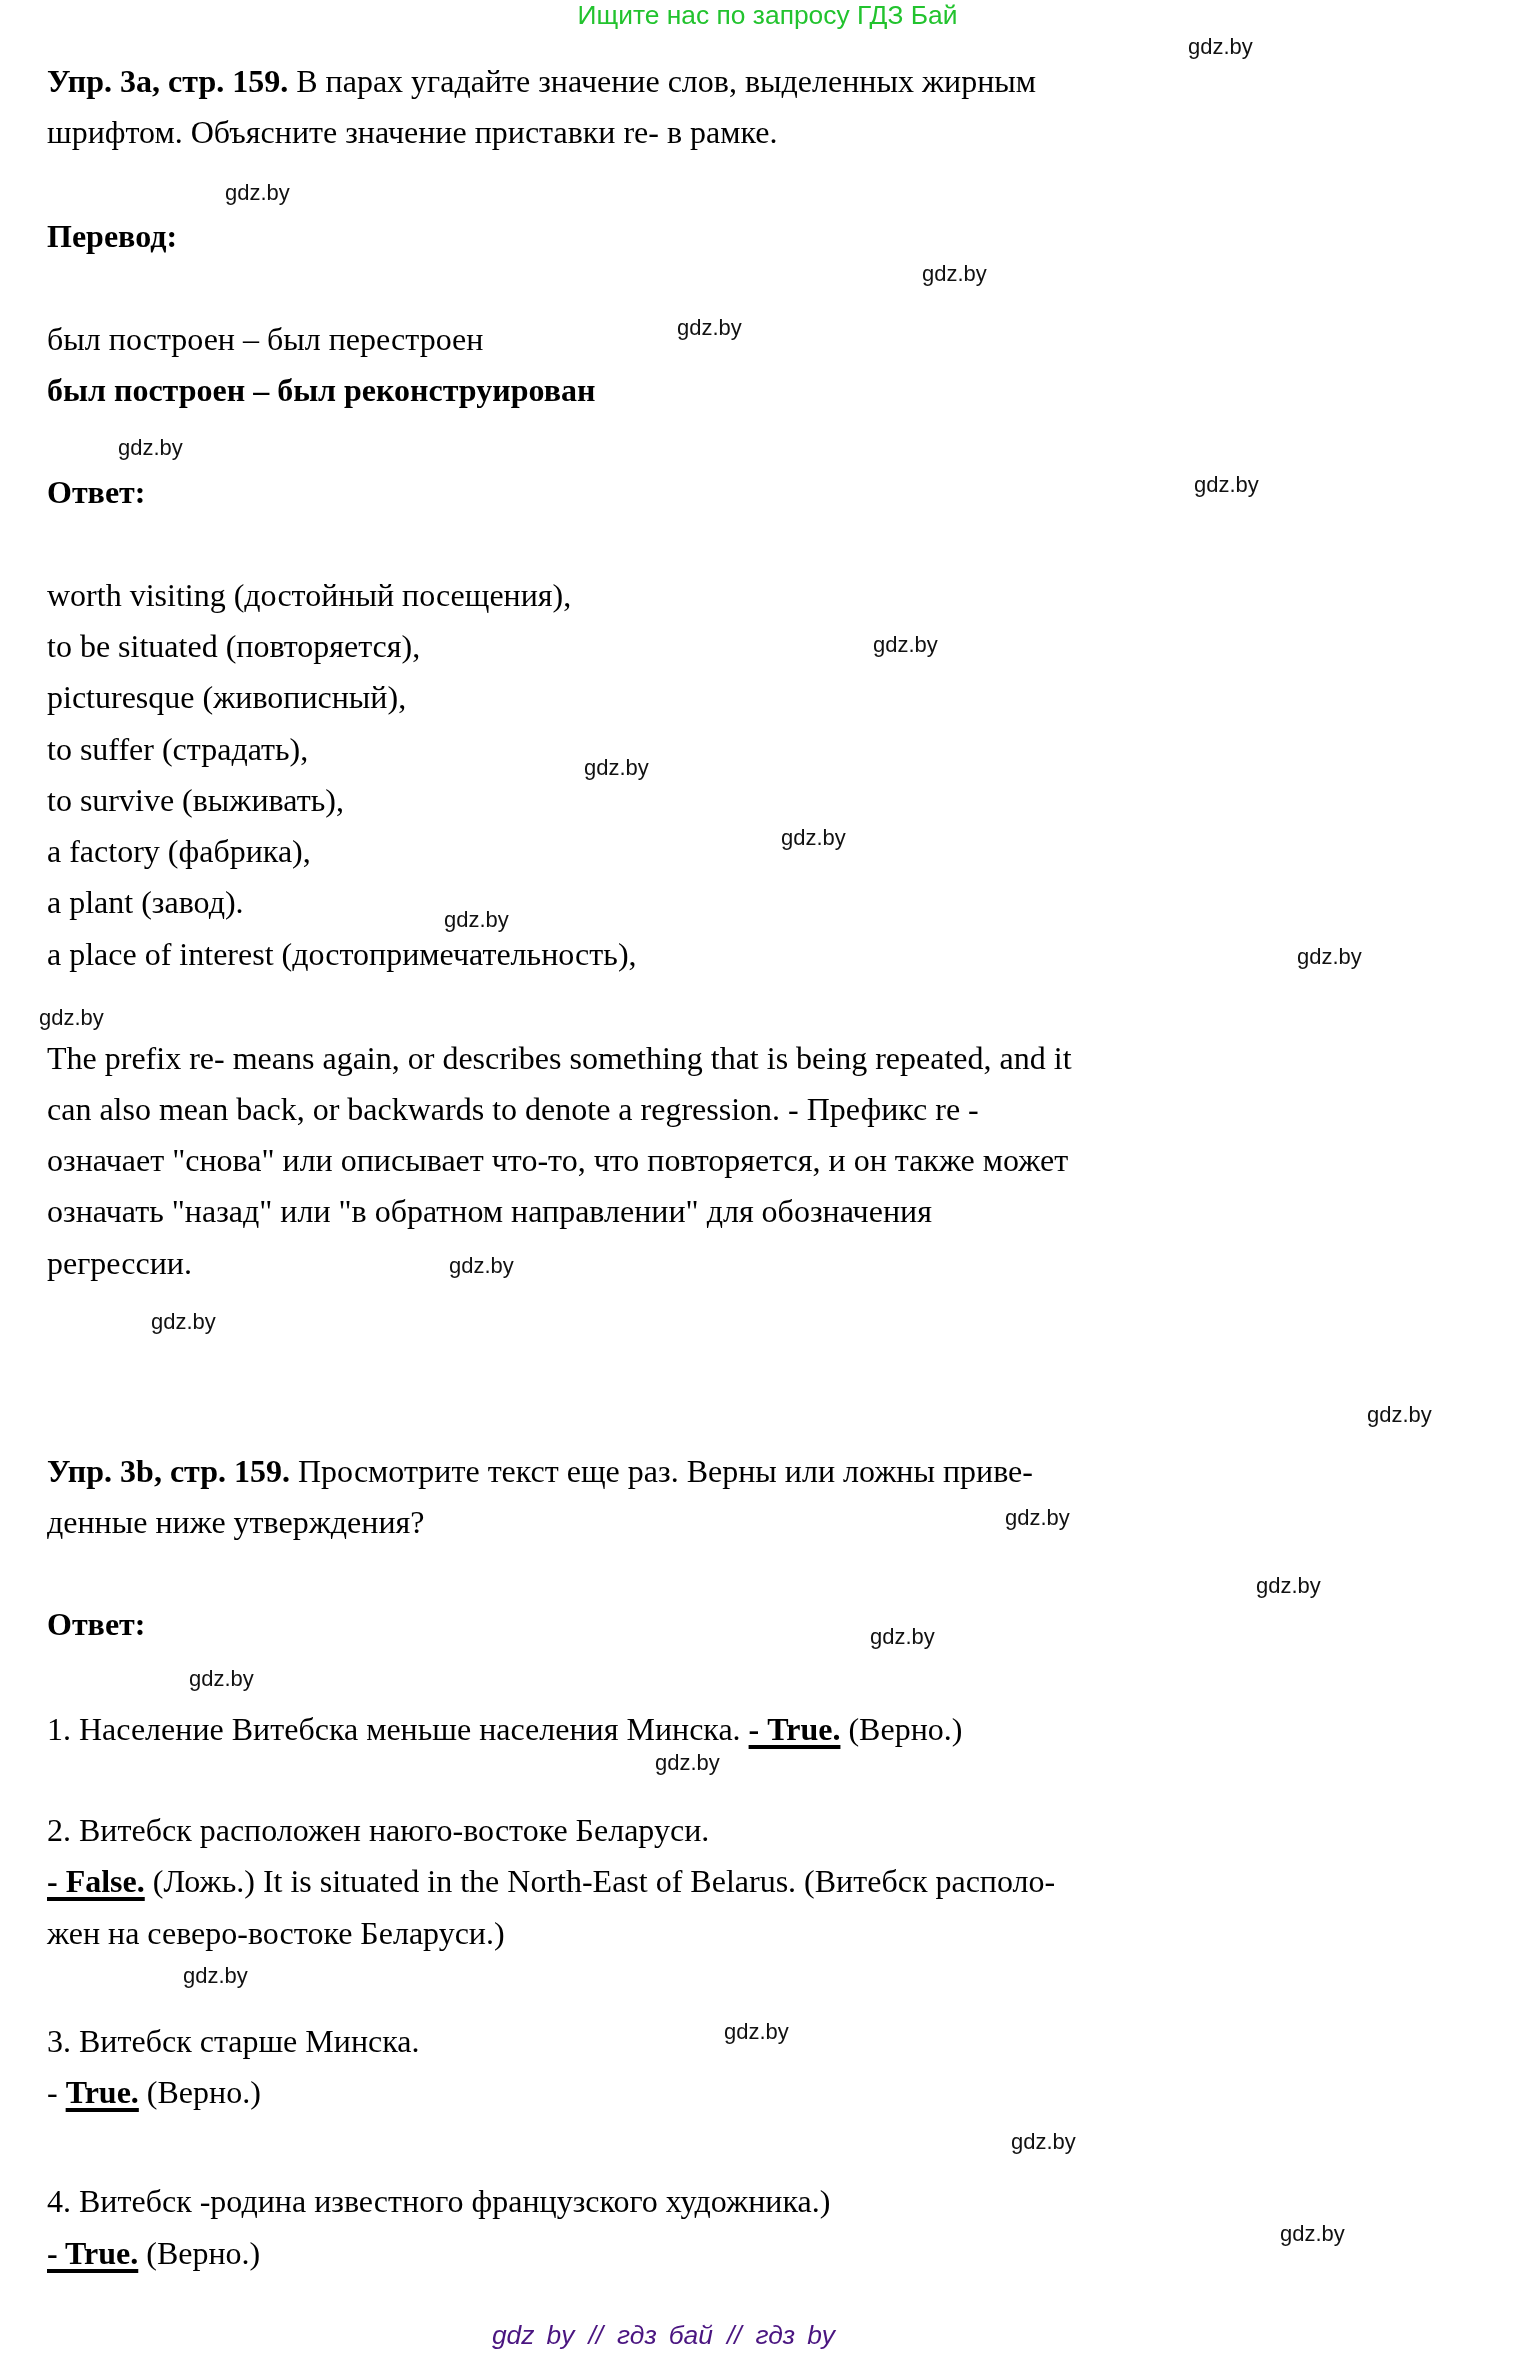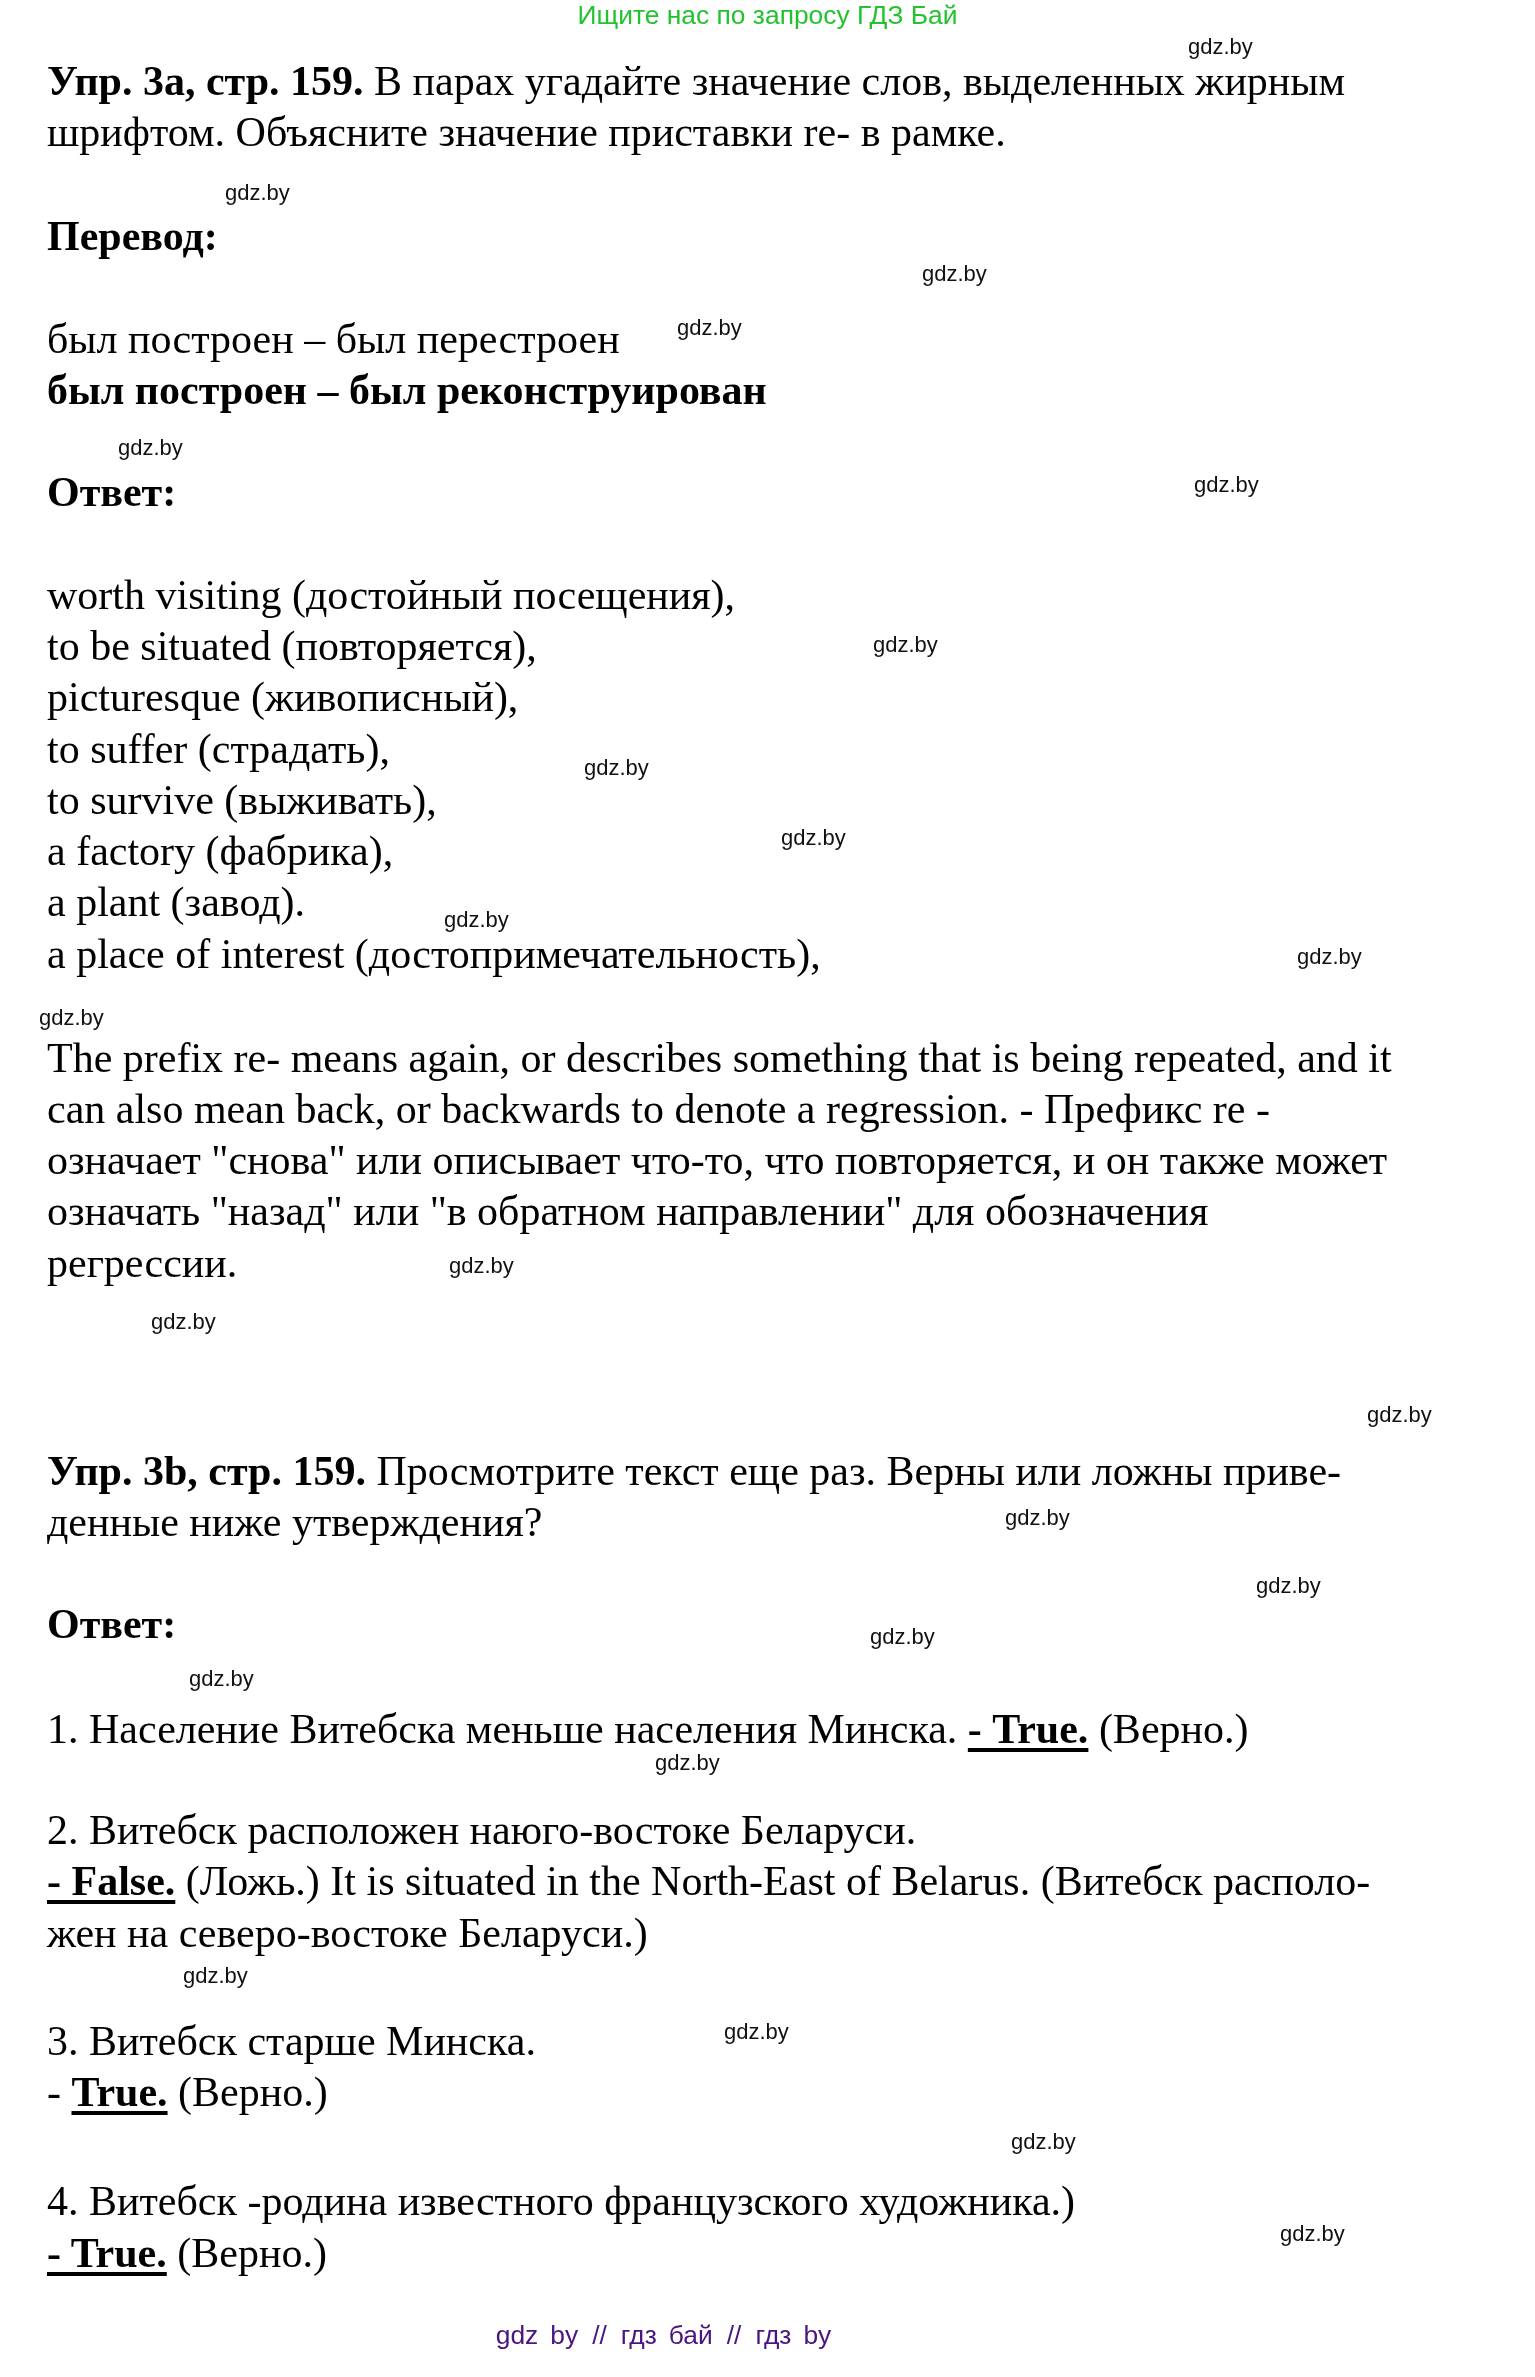--- a/index.html
+++ b/index.html
@@ -1,29 +1,29 @@
 <!DOCTYPE html>
 <html style="font-size:12.4px"><head>
 <meta charset="utf-8">
 <style>
   html, body { margin:0; padding:0; background:#ffffff; }
   body { width:1535px; height:2377px; position:relative; overflow:hidden;
          font-family:"Liberation Serif", "DejaVu Serif", serif; color:#000; }
-  .line { position:absolute; left:47px; white-space:nowrap; font-size:42px; line-height:51px; }
+  .line { position:absolute; left:47px; white-space:nowrap; font-size:32px; line-height:51px; }
   .b { font-weight:bold; }
   .u { text-decoration:underline; text-decoration-thickness:3.9px; text-underline-offset:4.7px; }
   .head { font-weight:bold; }
   .wm { position:absolute; font-family:"Liberation Sans", "DejaVu Sans", sans-serif;
         font-size:22px; color:#111; white-space:nowrap; line-height:25px; }
   .topbar { position:absolute; top:0; left:0; width:1535px; text-align:center;
             font-family:"Liberation Sans", "DejaVu Sans", sans-serif; font-size:26.4px;
             line-height:31px; color:#22c32e; }
   .footer { position:absolute; top:2320px; left:0; width:1327px; text-align:center;
             font-family:"Liberation Sans", "DejaVu Sans", sans-serif; font-size:26.4px;
-            line-height:31px; color:#4a1580; word-spacing:4.7px; }
+            line-height:31px; color:#4a1580; word-spacing:4.7px;font-style:italic; }
   .footer .sep { margin:0 14px; }
 </style>
 </head>
 <body>
 
 <div class="topbar">Ищите нас по запросу ГДЗ Бай</div>
 
 <div class="line" style="top:56px;"><span class="b">Упр. 3а, стр. 159.</span><span> В парах угадайте значение слов, выделенных жирным</span></div>
 <div class="line" style="top:107px;">шрифтом. Объясните значение приставки re- в рамке.</div>
 

